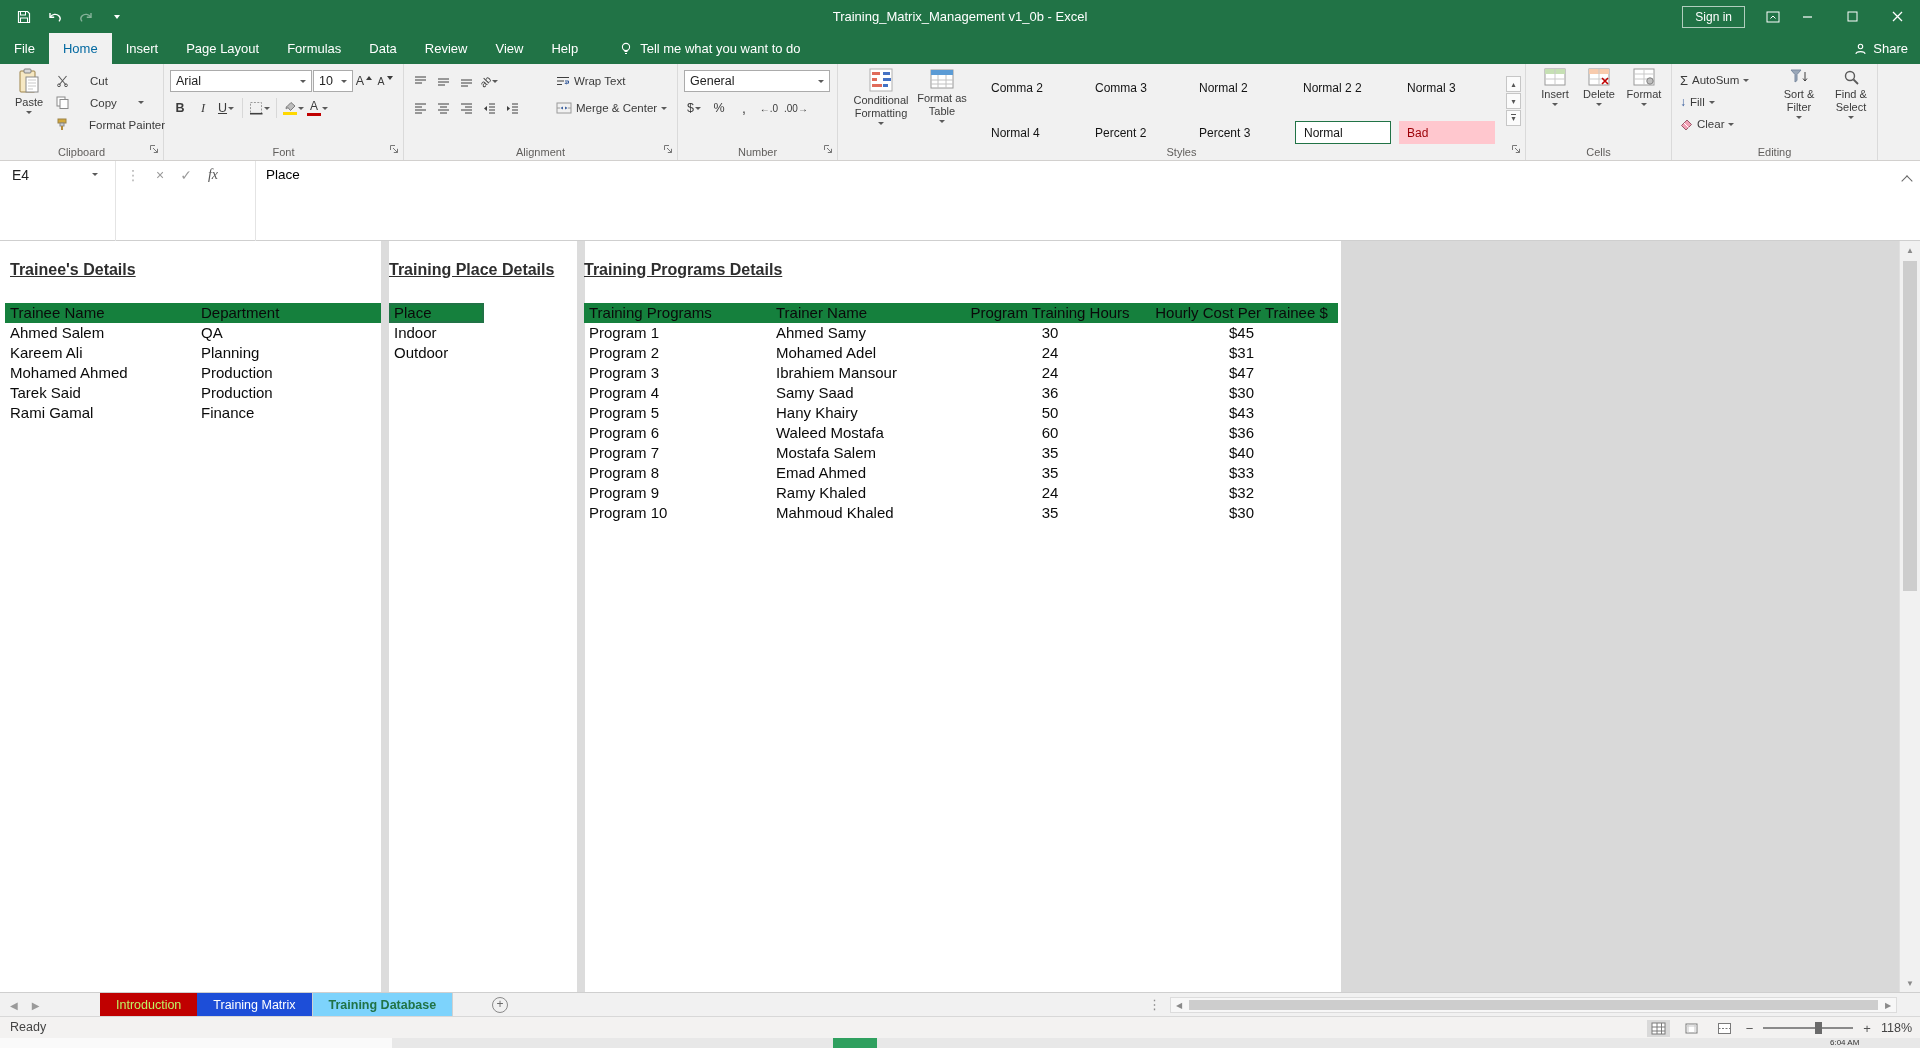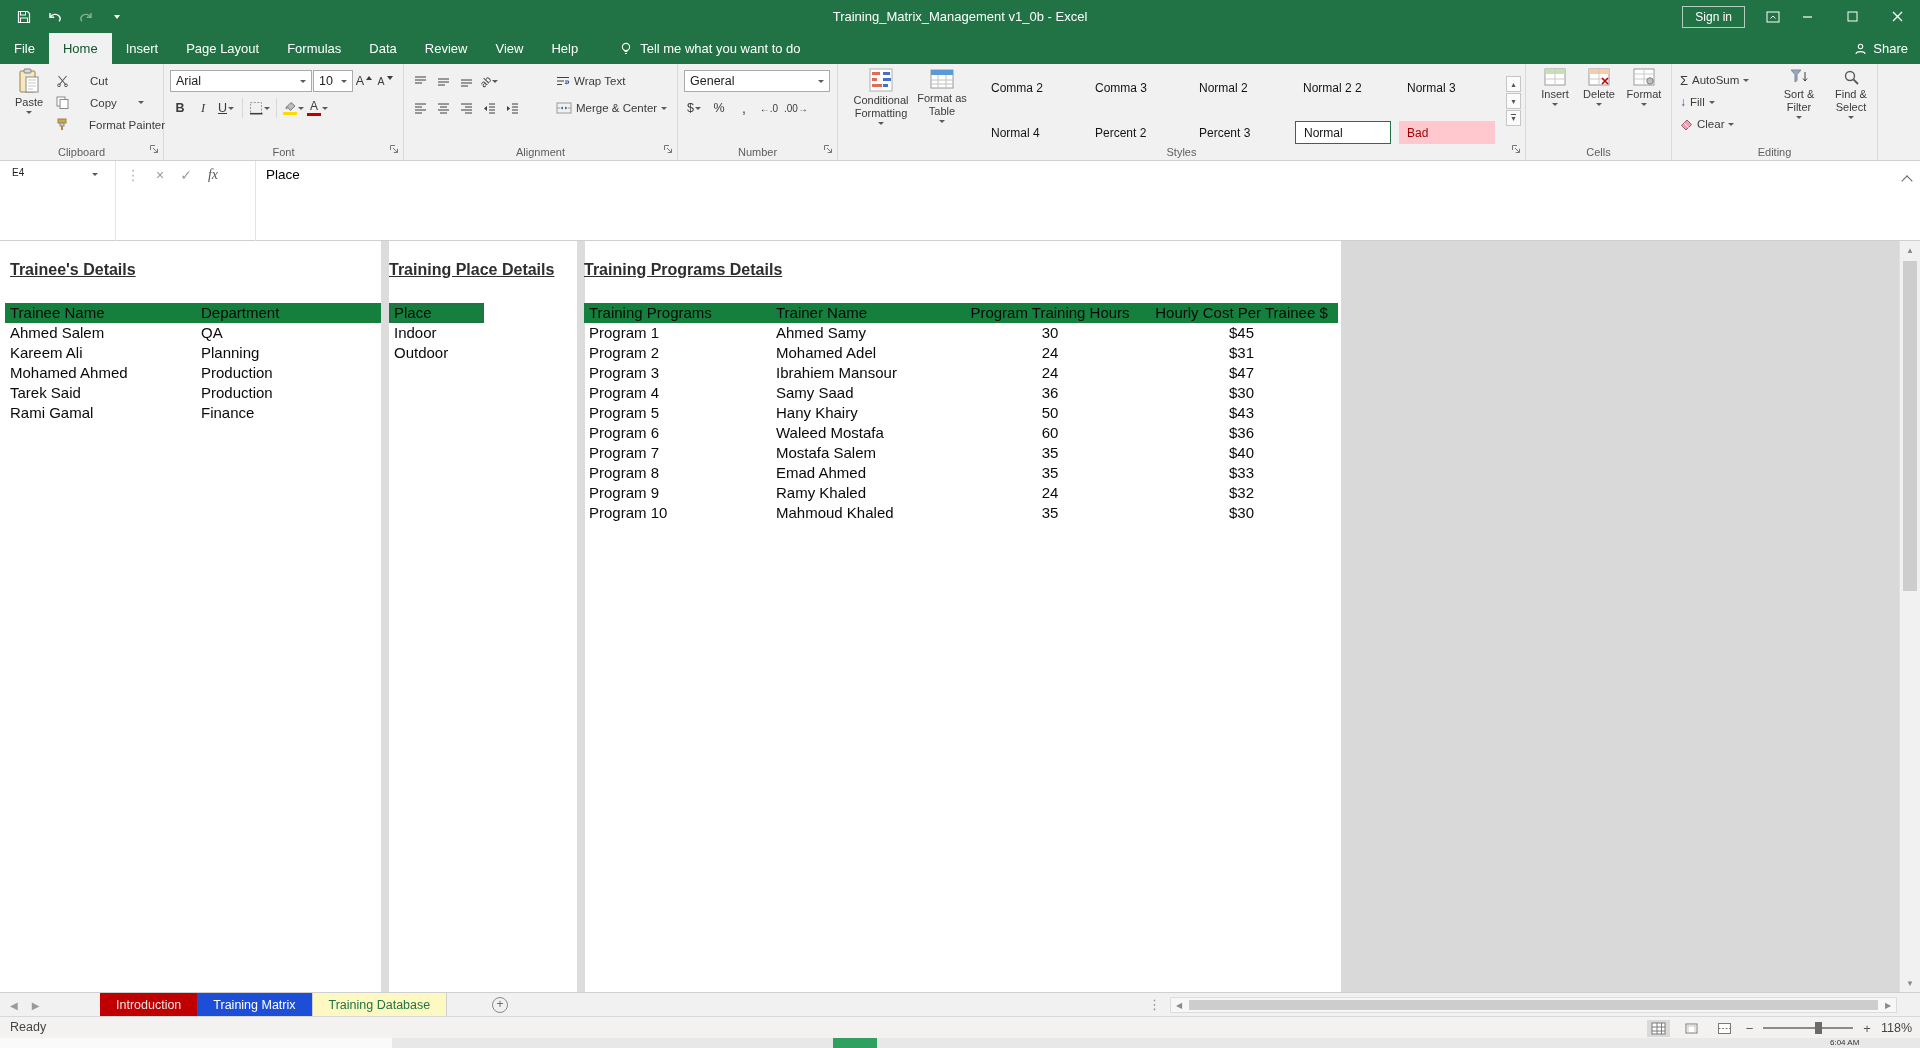--- a/index.html
+++ b/index.html
@@ -12,21 +12,21 @@
   .qbtn{width:24px;height:24px;display:inline-flex;align-items:center;justify-content:center}
   .dim{opacity:.45}
   .caret-w{width:0;height:0;border-left:3.5px solid transparent;border-right:3.5px solid transparent;border-top:4px solid #fff;display:inline-block}
   .wtitle{position:absolute;left:0;right:0;text-align:center;font-size:13px;color:#fff}
   .tbright{position:absolute;right:0;top:0;height:33px;display:flex;align-items:center;z-index:2}
   .signin{border:1px solid rgba(255,255,255,.65);padding:3px 12px;font-size:12px;margin-right:16px}
   .winbtn{width:45px;height:33px;display:inline-flex;align-items:center;justify-content:center}
   
   .tabrow{position:absolute;left:0;top:33px;width:1920px;height:31px;background:#217346;display:flex;color:#fff}
   .rtab{padding:0 14px;font-size:13px;display:flex;align-items:center;white-space:nowrap}
-  .rtab.active{background:#f1f1f1;color:#14532d}
+  .rtab.active{background:#f1f1f1;color:#0369a1}
   .tellme{display:flex;align-items:center;gap:8px;margin-left:28px;font-size:13px;white-space:nowrap}
   .sharebtn{position:absolute;right:12px;top:0;height:31px;display:flex;align-items:center;gap:6px;font-size:13px}
   
   .ribbon{position:absolute;left:0;top:64px;width:1920px;height:97px;background:#f1f1f1;border-bottom:1px solid #d2d0ce;font-size:11.5px;color:#3b3b3b}
   .grp{position:absolute;top:0;height:96px;border-right:1px solid #dadada}
   #g-clip{left:0;width:164px}#g-font{left:164px;width:240px}#g-align{left:404px;width:274px}
   #g-num{left:678px;width:160px}#g-styles{left:838px;width:688px}#g-cells{left:1526px;width:146px}#g-edit{left:1672px;width:206px}
   .glabel{position:absolute;bottom:2px;left:0;right:0;text-align:center;font-size:11px;color:#605e5c}
   .launcher{position:absolute;right:3px;bottom:5px;width:11px;height:11px}
   .crt{width:0;height:0;border-left:3px solid transparent;border-right:3px solid transparent;border-top:3.5px solid #5a5a5a;display:inline-block}
@@ -60,21 +60,21 @@
   .gbtn .bar{border-top:1px solid #555;padding-top:1px;line-height:6px}
   #insert-btn{left:8px;width:42px}#delete-btn{left:52px;width:42px}#format-btn{left:96px;width:44px}
   .erow{position:absolute;left:8px;display:flex;align-items:center;gap:4px;height:20px;white-space:nowrap}
   #autosum-row{top:6px}#fill-row{top:28px}#clear-row{top:50px}
   #sortf-btn{left:102px;width:50px}#finds-btn{left:154px;width:50px}
   .sigma{font-size:13px;color:#3b3b3b}
   .fillarrow{color:#2f5597;font-weight:bold;font-size:12px}
   
   .fbar{position:absolute;left:0;top:161px;width:1920px;height:80px;background:#fff;border-bottom:1px solid #cfcfcf}
   .nbzone{position:absolute;left:0;top:0;width:116px;height:80px;border-right:1px solid #e4e4e4}
-  .nbtext{position:absolute;left:12px;top:6px;font-size:10px;color:#222}
+  .nbtext{position:absolute;left:12px;top:6px;font-size:14px;color:#222}
   .nbcaret{position:absolute;left:92px;top:12px}
   .fbtns{position:absolute;left:116px;top:0;width:140px;height:80px;border-right:1px solid #e4e4e4;display:flex;align-items:flex-start;gap:16px;padding:6px 0 0 10px;font-size:14px;color:#9a9a9a}
   .fx{font-style:italic;font-family:"Liberation Serif",serif;color:#555}
   .ftext{position:absolute;left:266px;top:6px;font-size:13.5px;color:#000}
   .chevup{width:8px;height:8px;border-left:1.6px solid #666;border-top:1.6px solid #666;transform:rotate(45deg);display:inline-block}
   .fchev{position:absolute;right:9px;top:10px}
   
   .sheet{position:absolute;left:0;top:241px;width:1899px;height:751px;background:#fff;overflow:hidden}
   .band{position:absolute;top:0;height:751px;background:#dcdcdc}
   #band1{left:381px;width:8px}#band2{left:577px;width:8px}
@@ -92,23 +92,23 @@
   
   .vscroll{position:absolute;left:1899px;top:241px;width:21px;height:751px;background:#f1f1f1;border-left:1px solid #e0e0e0}
   .vsbtn{position:absolute;left:0;right:0;height:18px;display:flex;align-items:center;justify-content:center;font-size:8px;color:#8a8a8a}
   .vs-up{top:0}.vs-dn{bottom:0}
   .vs-thumb{position:absolute;left:3px;right:3px;top:20px;height:330px;background:#cdcdcd}
   
   .tabsrow{position:absolute;left:0;top:992px;width:1920px;height:24px;background:#f1f1f1;border-top:1px solid #cfcfcf}
   .snav{position:absolute;left:10px;top:0;height:24px;display:flex;align-items:center;gap:14px;color:#9a9a9a;font-size:10px}
   .stabs{position:absolute;left:100px;top:0;height:24px;display:flex}
   .stab{padding:0 16px;font-size:12.5px;display:flex;align-items:center;white-space:nowrap}
-  .stab.red{background:#c00000;color:#e5e5e5}
+  .stab.red{background:#c00000;color:#bef264}
   .stab.green{background:#1d4ed8;color:#fff}
-  .stab.active{background:#fef9c3;color:#217346;font-weight:400;border-left:1px solid #d0d0d0;border-right:1px solid #d0d0d0}
+  .stab.active{background:#7dd3fc;color:#217346;font-weight:700;border-left:1px solid #d0d0d0;border-right:1px solid #d0d0d0}
   .addsheet{position:absolute;left:492px;top:4px;width:16px;height:16px;border:1px solid #8a8a8a;border-radius:50%;color:#6a6a6a;font-size:12px;line-height:13px;text-align:center}
   .hdots{position:absolute;left:1148px;top:4px;color:#8a8a8a;font-size:13px}
   .hscroll{position:absolute;left:1170px;top:4px;width:727px;height:16px;background:#f7f7f7;border:1px solid #dcdcdc;display:flex;align-items:center}
   .hs-btn{width:16px;text-align:center;font-size:8px;color:#8a8a8a}
   .hs-thumb{flex:1;height:10px;background:#cdcdcd;margin:0 2px}
   
   .statusbar{position:absolute;left:0;top:1016px;width:1920px;height:22px;background:#f3f2f1;border-top:1px solid #d8d8d8;font-size:12.5px;color:#444}
   .ready{position:absolute;left:10px;top:3px}
   .sbright{position:absolute;right:8px;top:0;height:22px;display:flex;align-items:center;gap:10px}
   .viewbtn{padding:2px 4px;display:inline-flex}

